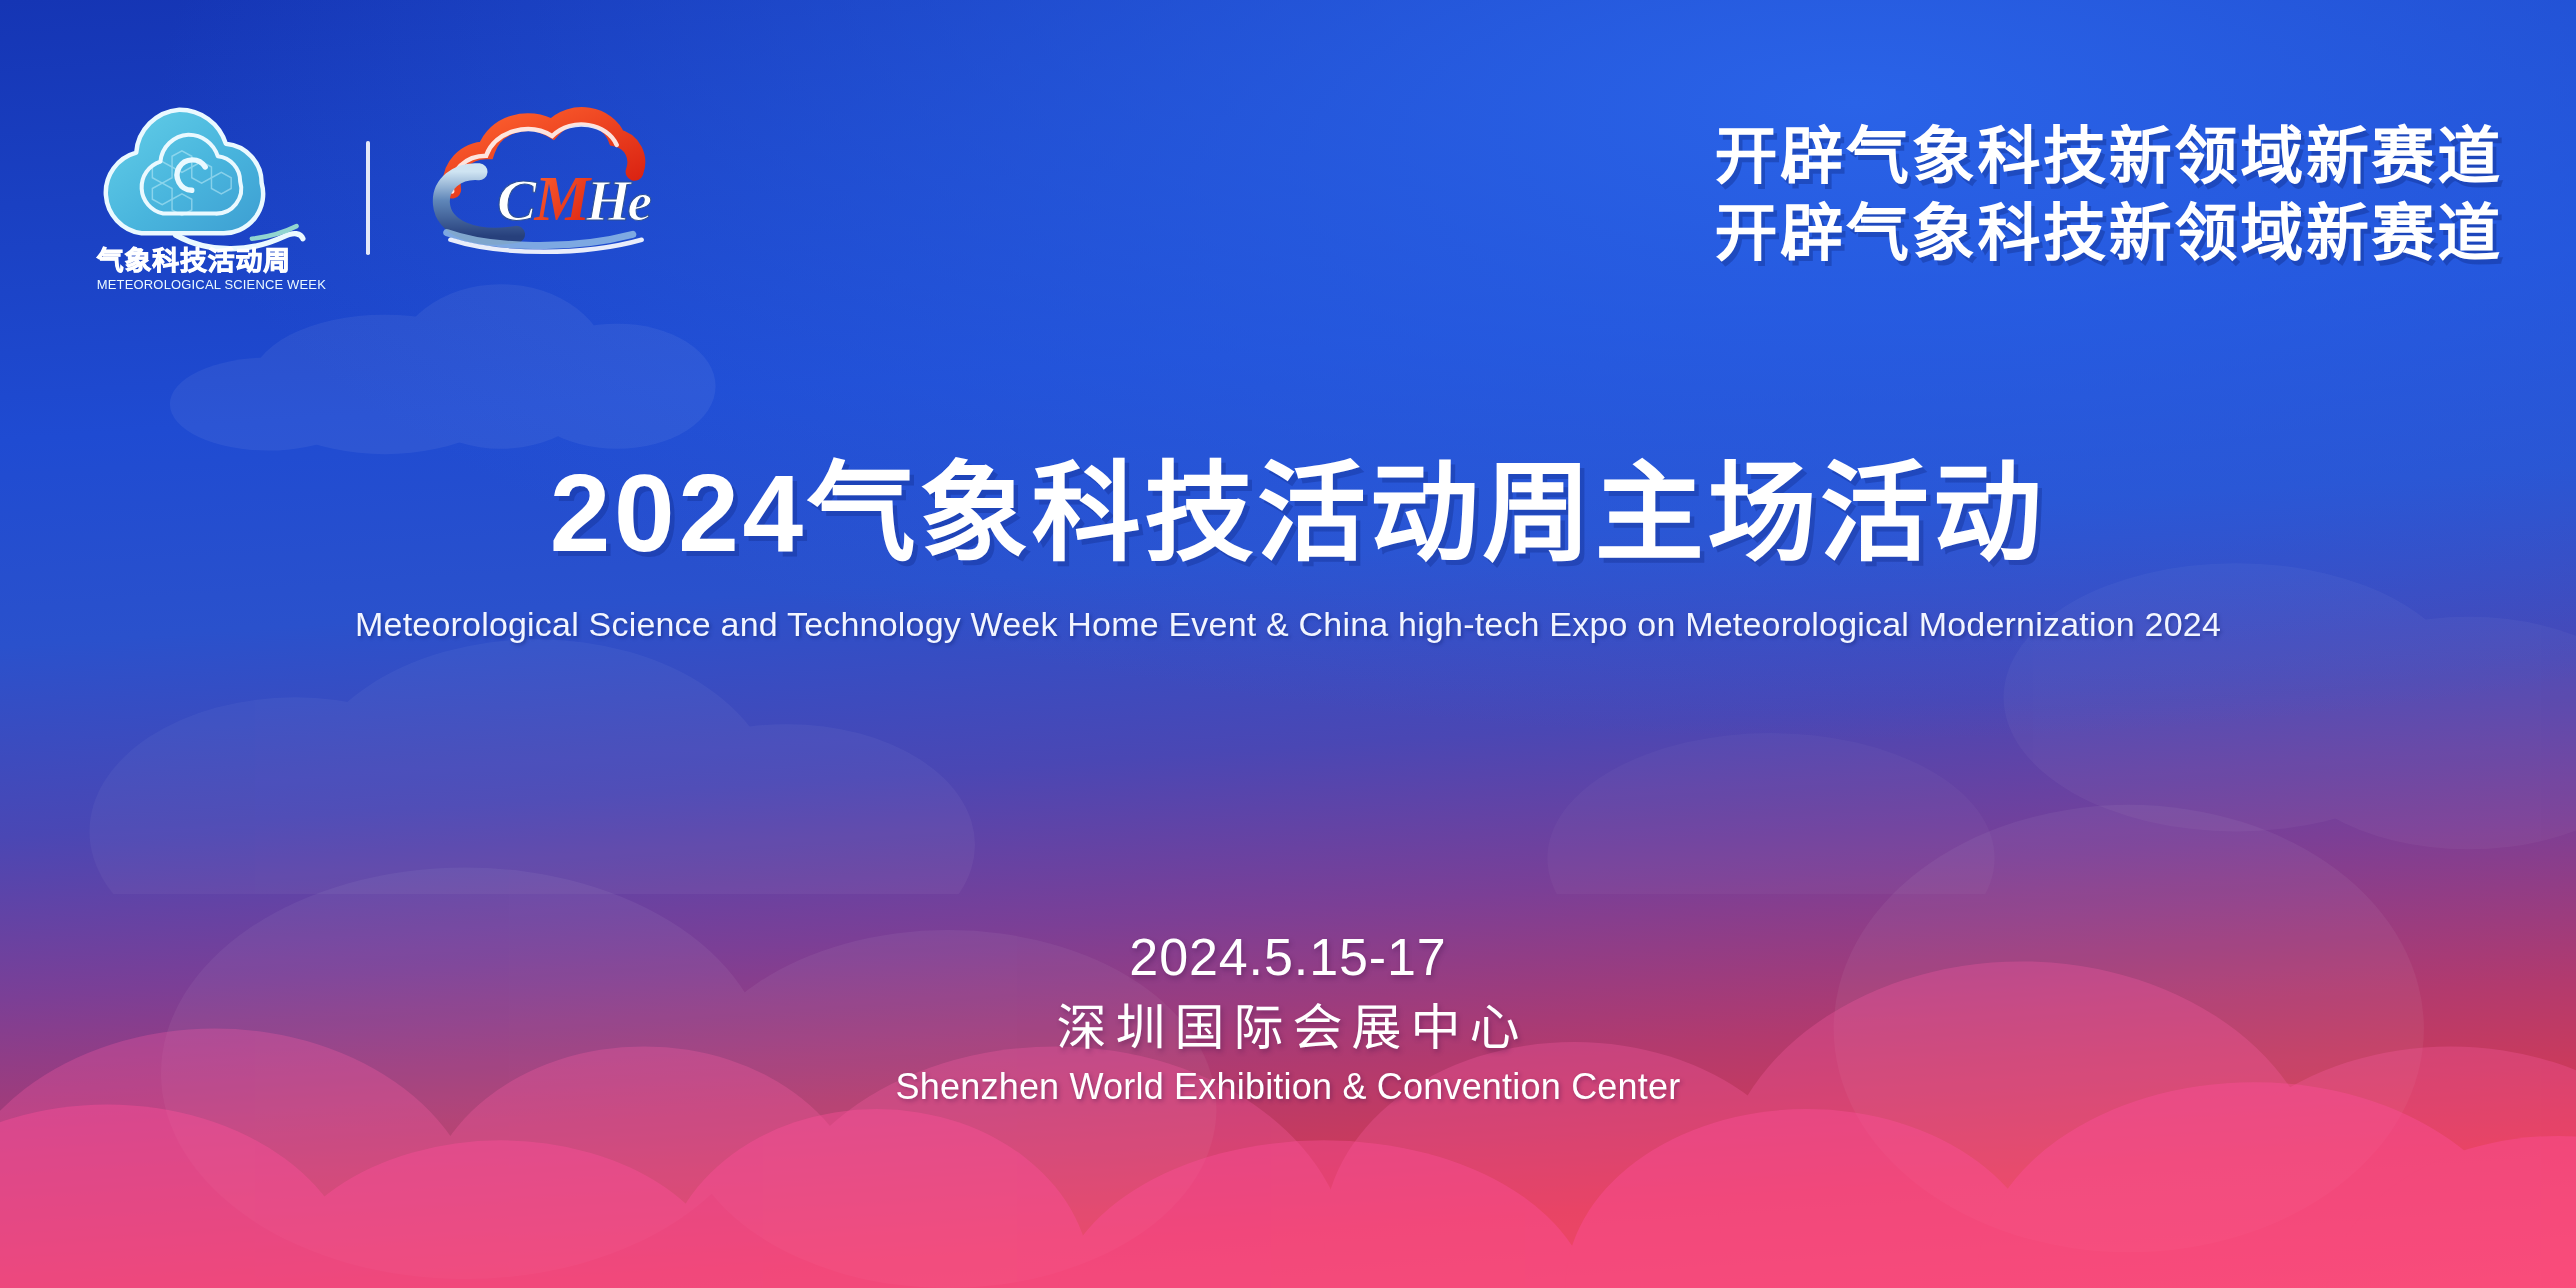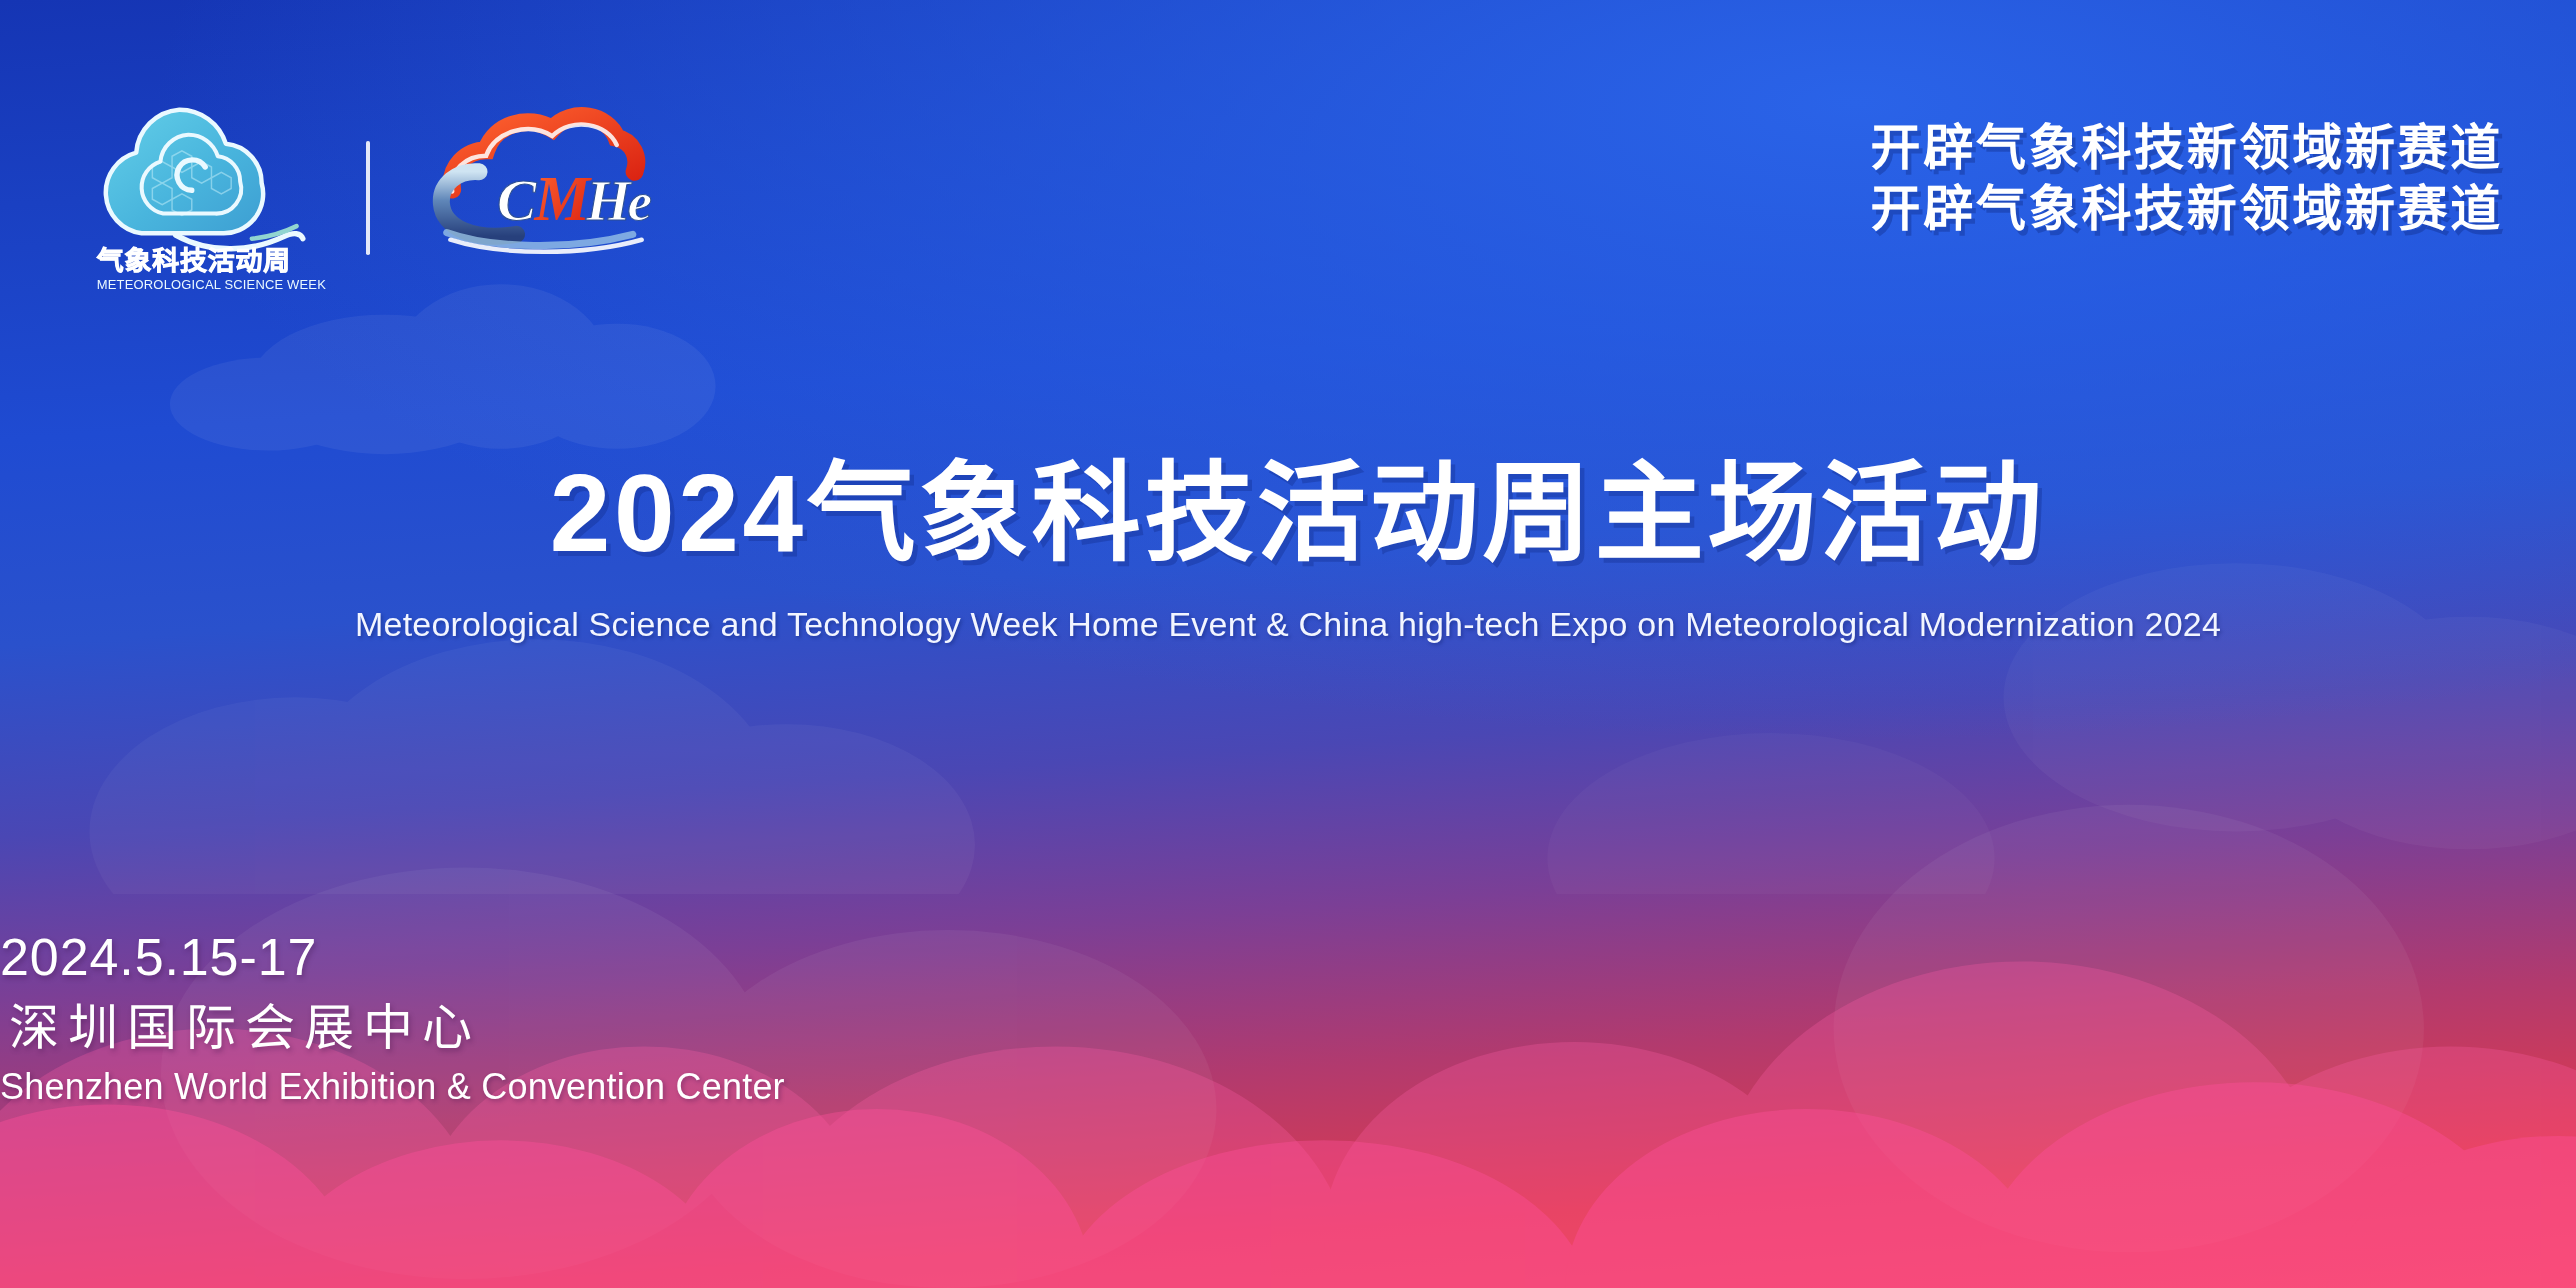--- a/index.html
+++ b/index.html
@@ -80,21 +80,21 @@
   #ccmhe-logo svg { display: block; width: 100%; height: 100%; }
 
   
   #slogan {
     position: absolute;
     right: 73px;
     top: 118px;
     text-align: right;
     color: #ffffff;
     font-weight: 700;
-    font-size: 50px;
+    font-size: 63px;
     line-height: 1.22;
     letter-spacing: 2.7px;
     text-shadow: 3.6px 4.5px 0 rgba(10,30,110,0.30);
   }
   #slogan .line { white-space: nowrap; display: block; }
 
   
   #main-block {
     position: absolute;
     top: 447px;
@@ -133,21 +133,21 @@
     white-space: nowrap;
     text-shadow: 1.8px 1.8px 3.6px rgba(10,28,100,0.40);
   }
 
   
   #meta-block {
     position: absolute;
     top: 926px;
     left: 0;
     width: 100%;
-    text-align: left;
+    text-align: center;
     color: #ffffff;
   }
   #event-date {
     display: block;
     font-size: 52px;
     font-weight: 400;
     letter-spacing: 0.9px;
     line-height: 1.22;
     text-shadow: 1.8px 2.7px 5.4px rgba(60,16,70,0.35);
   }

